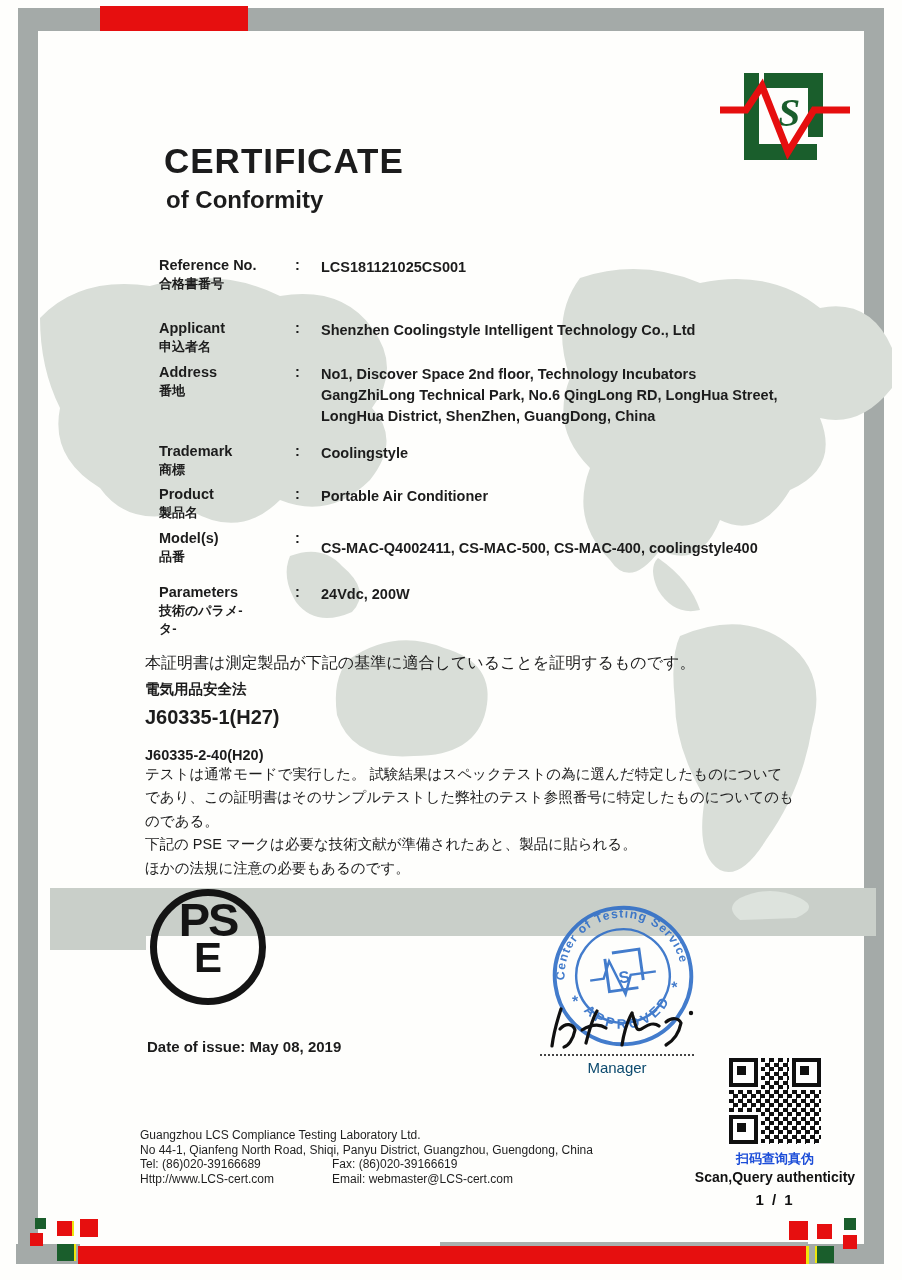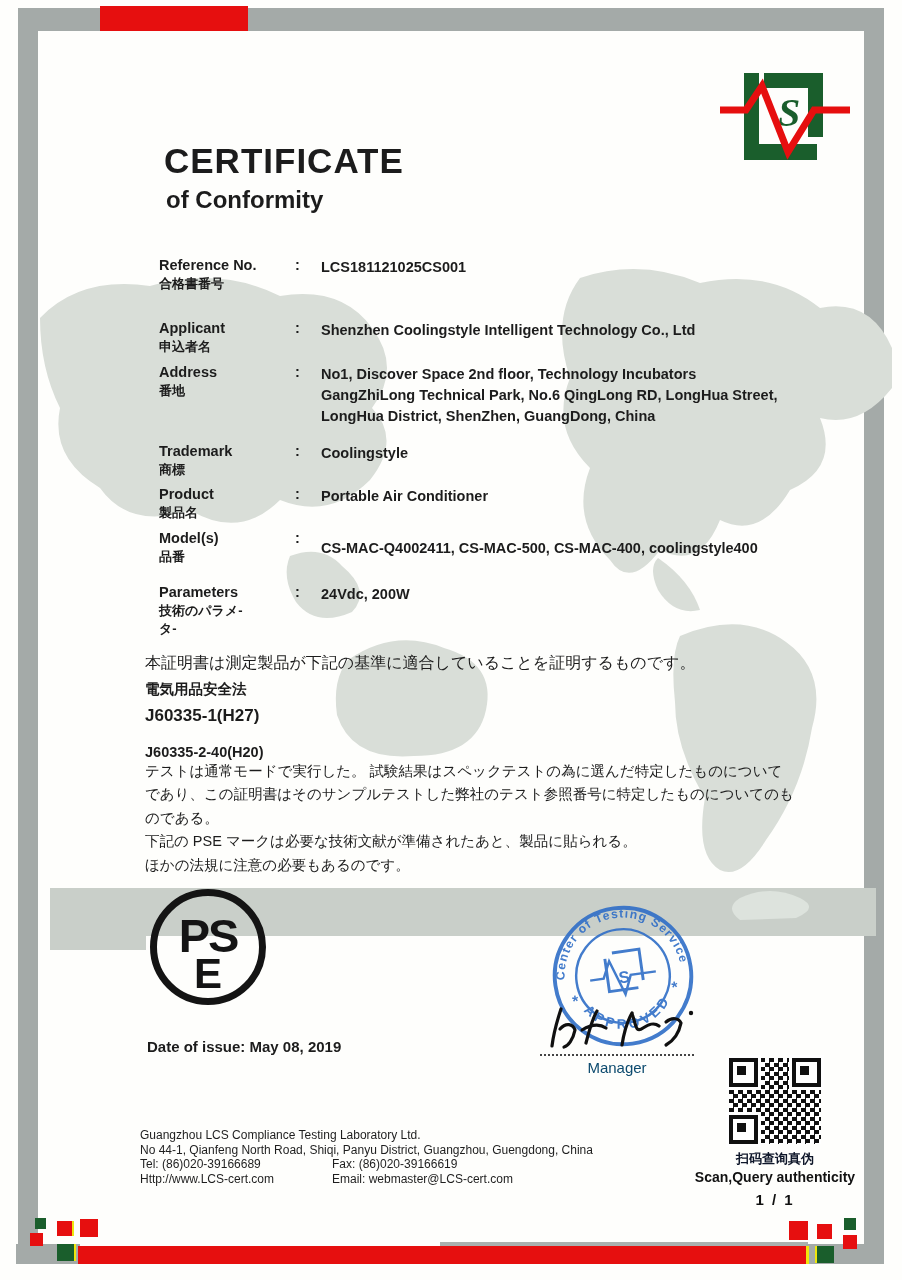--- a/index.html
+++ b/index.html
@@ -28,45 +28,45 @@
   
   .info-row{position:absolute;left:147px;width:648px;display:grid;grid-template-columns:136px 26px 1fr;z-index:3;margin-left:12px;}
   .row-label{font-size:14.5px;font-weight:bold;}
   .row-sublabel{font-size:13px;font-weight:bold;white-space:pre-line;margin-top:2px;}
   .row-colon{font-size:14.5px;font-weight:bold;}
   .row-value{font-size:14.5px;font-weight:bold;white-space:pre-line;line-height:1.45;}
   
   .statement{position:absolute;left:145px;top:653px;width:652px;z-index:3;}
   .stmt-line1{font-size:16px;font-family:Liberation Mono, monospace;}
   .stmt-law{font-size:14.5px;font-weight:bold;margin-top:6px;}
-  .stmt-std1{font-size:17px;font-weight:bold;margin-top:7px;}
+  .stmt-std1{font-size:20px;font-weight:bold;margin-top:7px;}
   .stmt-std2{font-size:14.5px;font-weight:bold;margin-top:18px;}
   .stmt-para{font-size:14.5px;margin-top:0;line-height:1.62;white-space:pre-line;}
   
   .pse{position:absolute;left:150px;top:889px;width:102px;height:102px;border:7px solid #141414;
        border-radius:50%;z-index:3;background:transparent;}
-  .pse-ps{font-size:47px;font-weight:bold;text-align:center;line-height:1;margin-top:16px;letter-spacing:-2px;color:#141414;}
+  .pse-ps{font-size:47px;font-weight:bold;text-align:center;line-height:1;margin-top:0;letter-spacing:-2px;color:#141414;}
   .pse-e{font-size:42px;font-weight:bold;text-align:center;line-height:1;margin-top:-6px;color:#141414;}
   
   .date-line{position:absolute;left:147px;top:1038px;font-size:15px;font-weight:bold;z-index:3;}
   
   .stamp{position:absolute;left:545px;top:898px;width:156px;height:156px;z-index:4;opacity:.9;transform:rotate(-8deg);}
   .signature{position:absolute;left:538px;top:1002px;width:170px;height:55px;z-index:5;}
   .sig-line{position:absolute;left:540px;top:1038px;width:154px;height:16px;border-bottom:2px dotted #444;z-index:4;}
   .manager{position:absolute;left:540px;top:1059px;width:154px;text-align:center;font-size:15px;color:#0c4a6e;z-index:4;}
   
   .qr-wrap{position:absolute;left:692px;top:1058px;width:166px;text-align:center;z-index:3;}
   .qr{position:relative;width:92px;height:86px;margin:0 auto;
       background:repeating-conic-gradient(#101010 0 25%,#ffffff 0 50%) 0 0/9px 9px;}
   .finder{position:absolute;width:21px;height:21px;border:4px solid #101010;background:#fff;box-shadow:0 0 0 3px #fff;}
   .finder::after{content:"";position:absolute;left:4px;top:4px;width:9px;height:9px;background:#101010;}
   .finder.tl{left:0;top:0;}
   .finder.tr{right:0;top:0;}
   .finder.bl{left:0;bottom:0;}
-  .qr-cap-cn{font-size:13px;font-weight:bold;margin-top:6px;color:#0f172a;}
+  .qr-cap-cn{font-size:13px;font-weight:bold;margin-top:6px;color:#1d4ed8;}
   .qr-cap-en{font-size:14px;font-weight:bold;margin-top:1px;color:#111;}
   .qr-page{font-size:15px;font-weight:bold;letter-spacing:2px;margin-top:6px;color:#111;}
   
   .footer{position:absolute;left:140px;top:1128px;width:520px;font-size:12px;line-height:1.22;color:#1e1e1e;z-index:3;}
   .footer-cols{display:flex;}
   .footer-cols .c1{width:192px;}
 </style>
 </head>
 <body>
 

